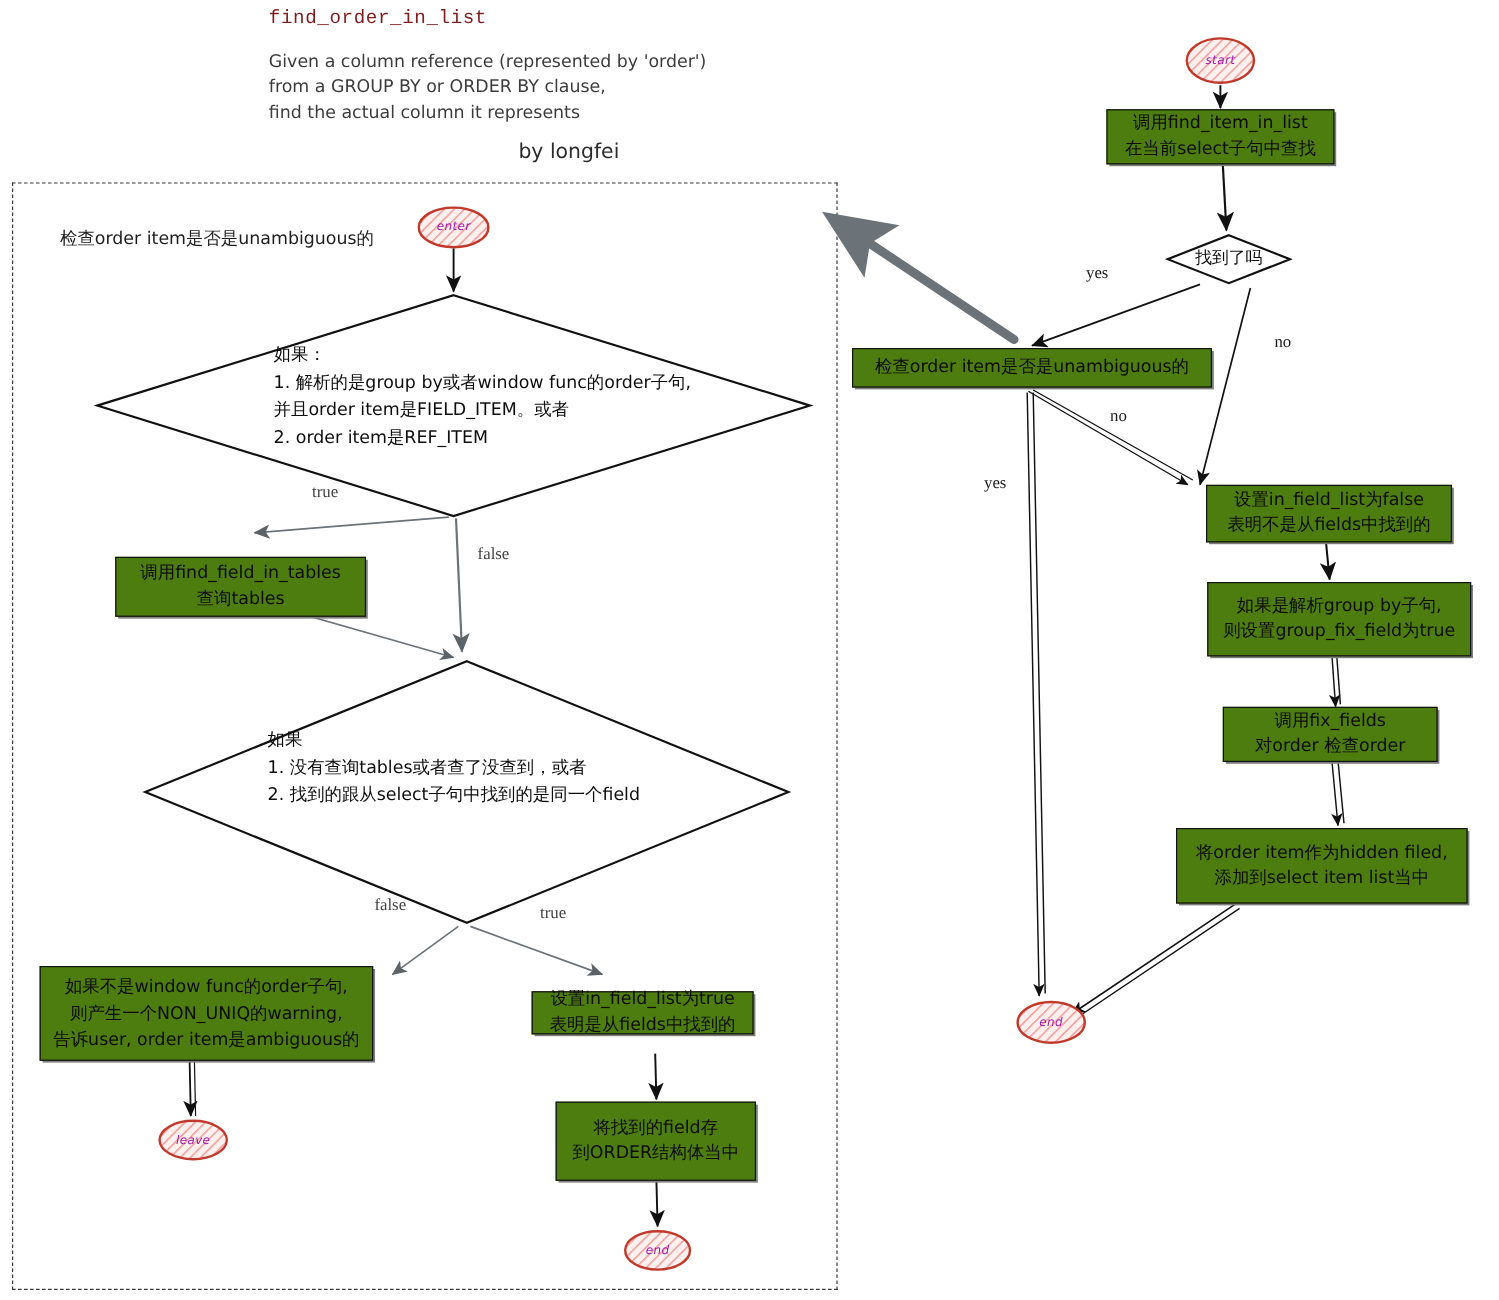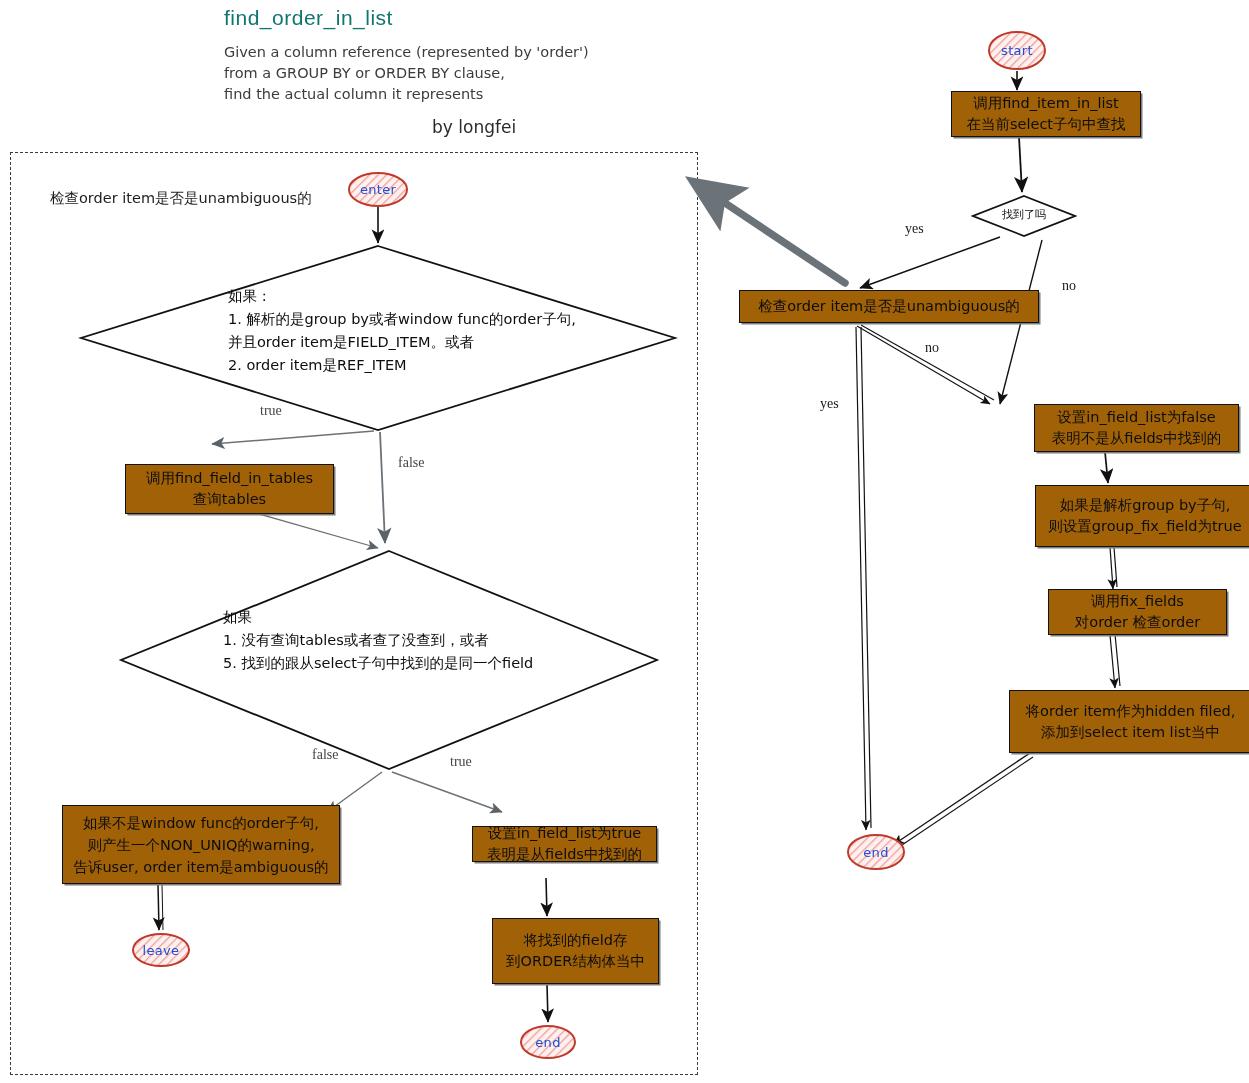--- a/index.html
+++ b/index.html
@@ -22,24 +22,24 @@
     left: 0; top: 0;
     width: 1249px;
     height: 1083px;
     pointer-events: none;
   }
 
   
   #title {
     position: absolute;
     left: 224px; top: 6px;
-    color: #0f766e;
-    font-size: 21px;
+    color: #7f1d1d;
+    font-size: 16px;
     letter-spacing: 0.5px;
-    font-family: Liberation Sans, sans-serif;
+    font-family: Liberation Mono, monospace;
     white-space: nowrap;
   }
   #subtitle {
     position: absolute;
     left: 224px; top: 42px;
     color: #3c3c3c;
     font-size: 14.5px;
     line-height: 21px;
     white-space: pre-line;
   }
@@ -65,70 +65,70 @@
     font-size: 14.5px;
     color: #1d1d1d;
     white-space: nowrap;
   }
 
   
   .box {
     position: absolute;
     box-sizing: border-box;
     border: 1.6px solid #121212;
-    background: #a16207;
+    background: #4d7c0f;
     display: flex;
     align-items: center;
     justify-content: center;
     text-align: center;
     font-size: 14.5px;
     line-height: 21px;
     color: #0d0d0d;
     white-space: pre-line;
     box-shadow: 2px 2px 0 -0.5px #7d7d7d;
-    margin-left: 29px;
   }
 
   
   .diamond {
     position: absolute;
   }
   .diamond > svg {
     position: absolute;
     left: 0; top: 0;
   }
   .diamond .dlabel {
     position: absolute;
     font-size: 14.5px;
     line-height: 23px;
     color: #0d0d0d;
     white-space: pre-line;
     text-align: left;
   }
   .diamond.small .dlabel {
     text-align: center;
-    font-size: 11px;
+    font-size: 14px;
     line-height: 16px;
     width: 100%;
   }
 
   
   .term {
     position: absolute;
   }
   .term > svg { position: absolute; left: 0; top: 0; }
   .term .tlabel {
     position: absolute;
     left: 0; top: 0;
     width: 100%; height: 100%;
     display: flex;
     align-items: center;
     justify-content: center;
-    font-size: 13px;
-    color: #1d4ed8;
+    font-size: 10px;
+    color: #a21caf;
+    font-style: italic;
     letter-spacing: 0.3px;
   }
 
   
   .elabel {
     position: absolute;
     font-size: 14px;
     color: #444444;
     white-space: nowrap;
     font-family: Liberation Serif, serif;
@@ -234,21 +234,21 @@
 
   <div class="box" style="left:96px; top:464px; width:209px; height:50px;">调用find_field_in_tables
 查询tables</div>
 
   <div class="diamond" style="left:118px; top:548px; width:542px; height:224px;">
     <svg width="542" height="224">
       <polygon points="271,3 539,112 271,221 3,112" fill="#ffffff" stroke="#111111" stroke-width="1.8"></polygon>
     </svg>
     <div class="dlabel" style="left:105px; top:58px; width:420px;">如果
 1. 没有查询tables或者查了没查到，或者
-5. 找到的跟从select子句中找到的是同一个field</div>
+2. 找到的跟从select子句中找到的是同一个field</div>
   </div>
   <div class="elabel" style="left:312px; top:747px;">false</div>
   <div class="elabel" style="left:450px; top:754px;">true</div>
 
   <div class="box" style="left:33px; top:805px; width:278px; height:79px; line-height:22px;">如果不是window func的order子句,
 则产生一个NON_UNIQ的warning,
 告诉user, order item是ambiguous的</div>
 
   <div class="term" style="left:131px; top:932px; width:60px; height:36px;">
     <svg width="60" height="36">

